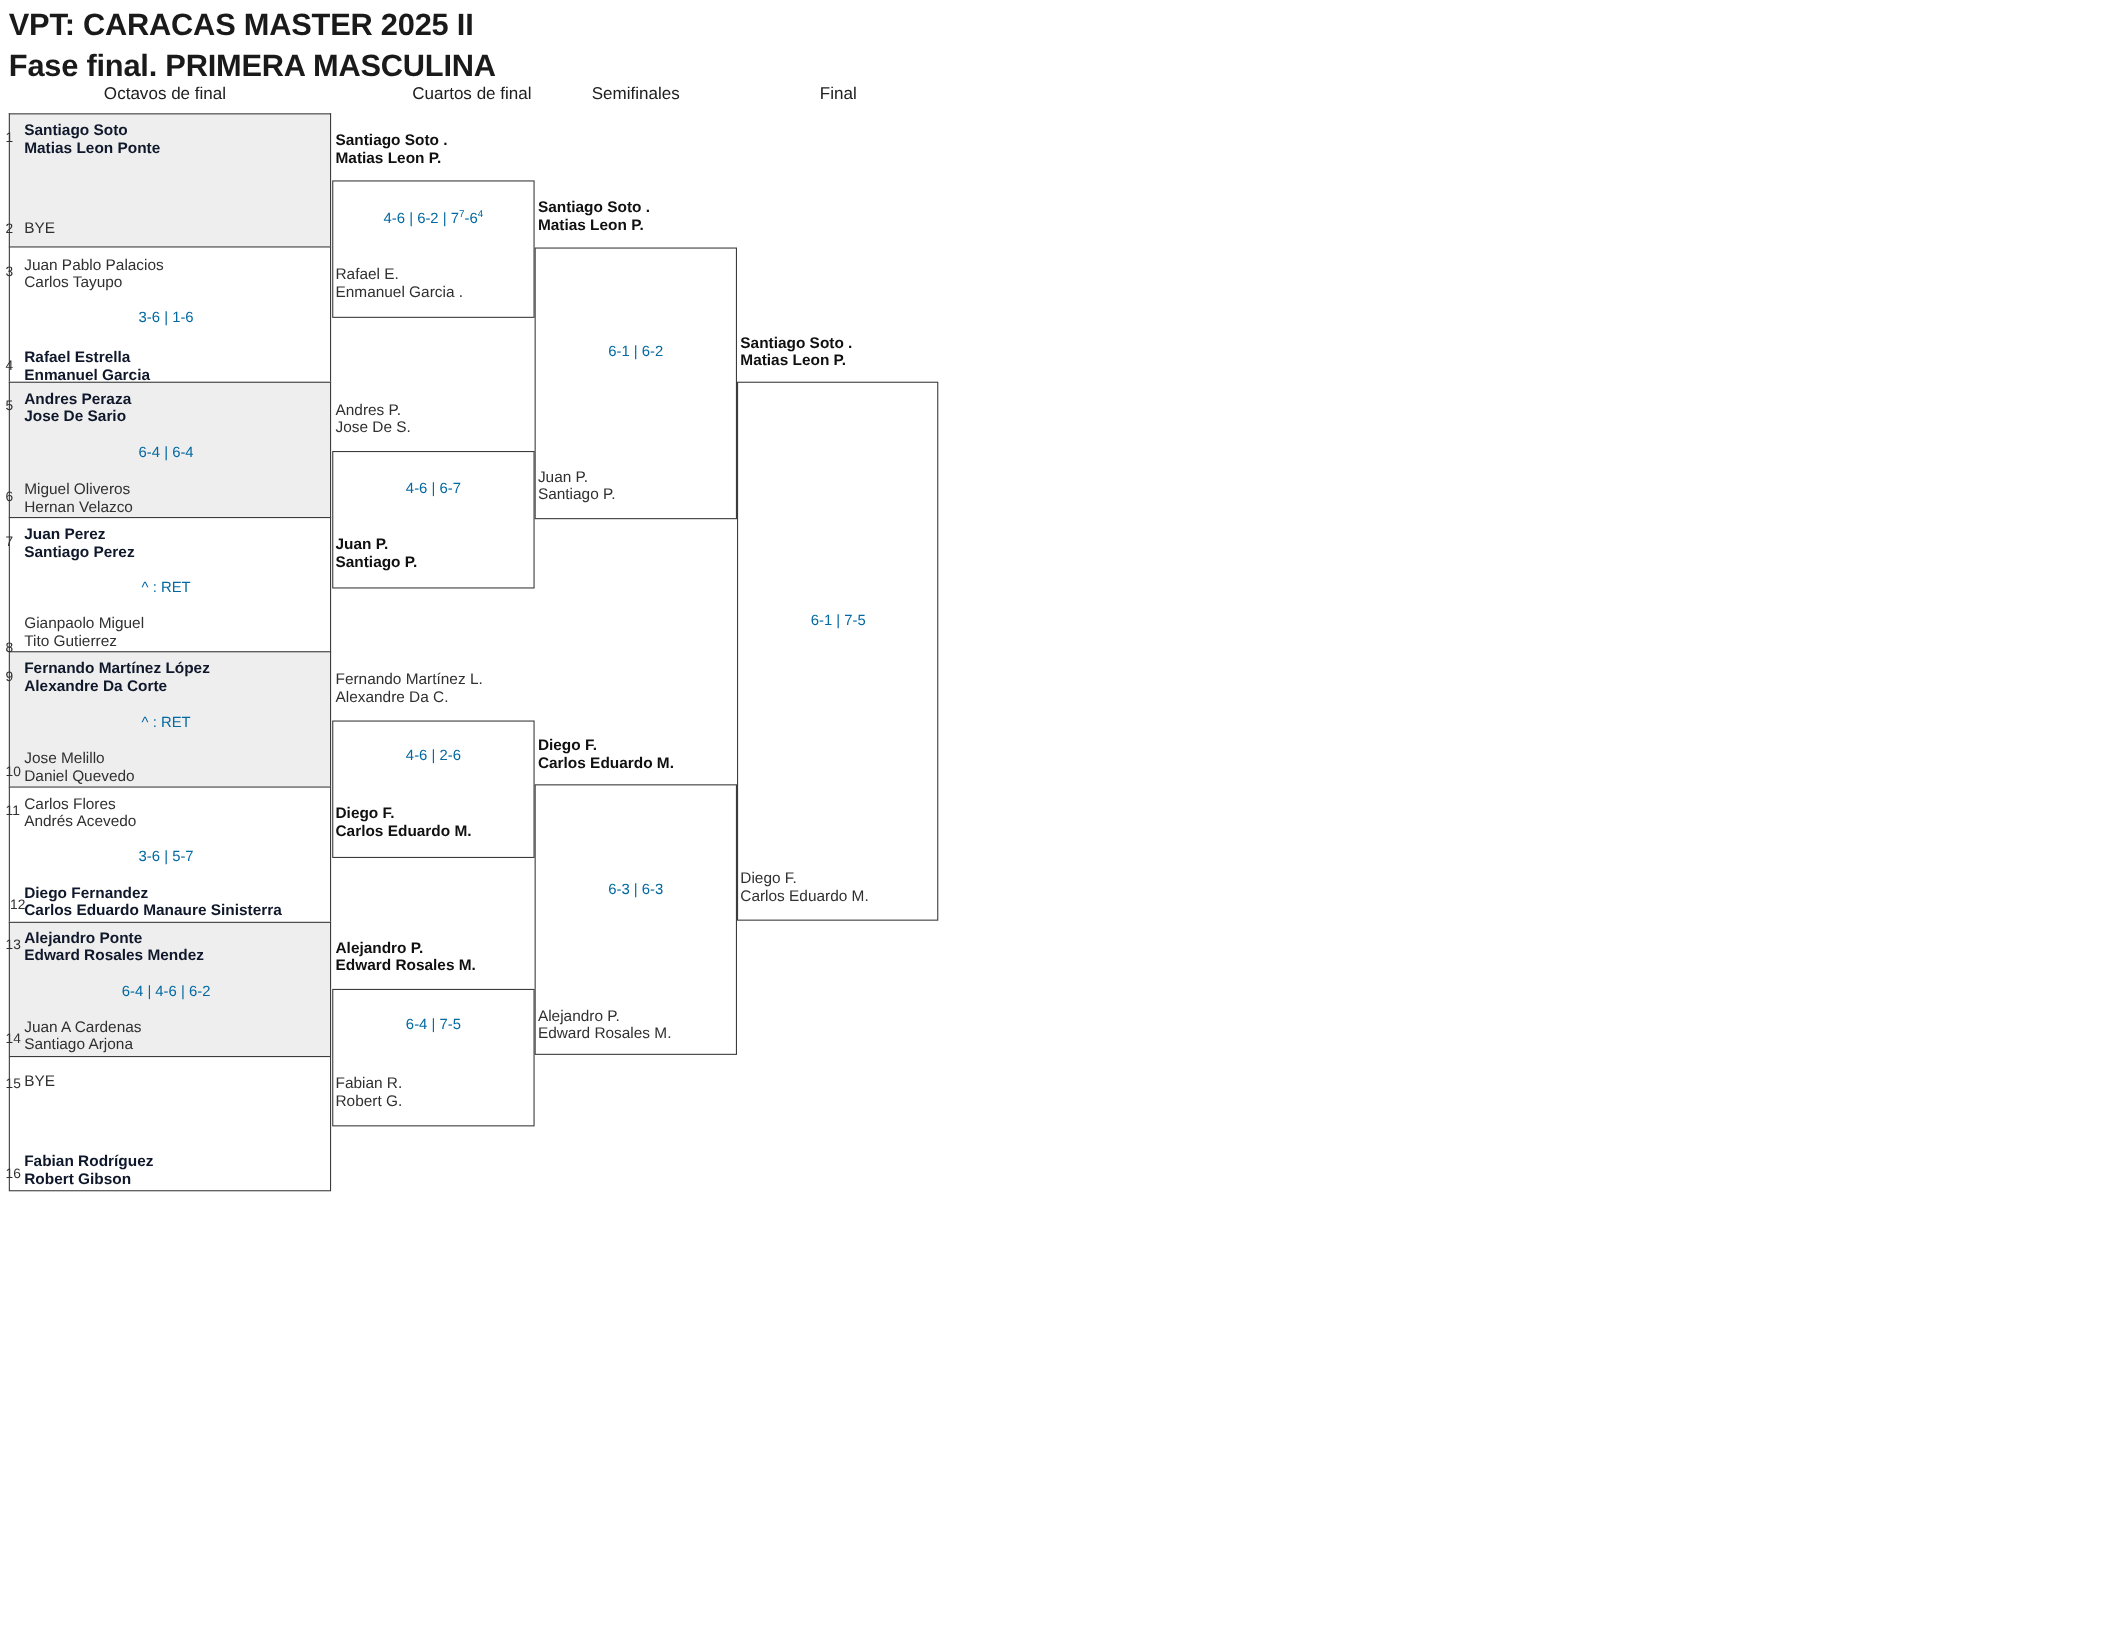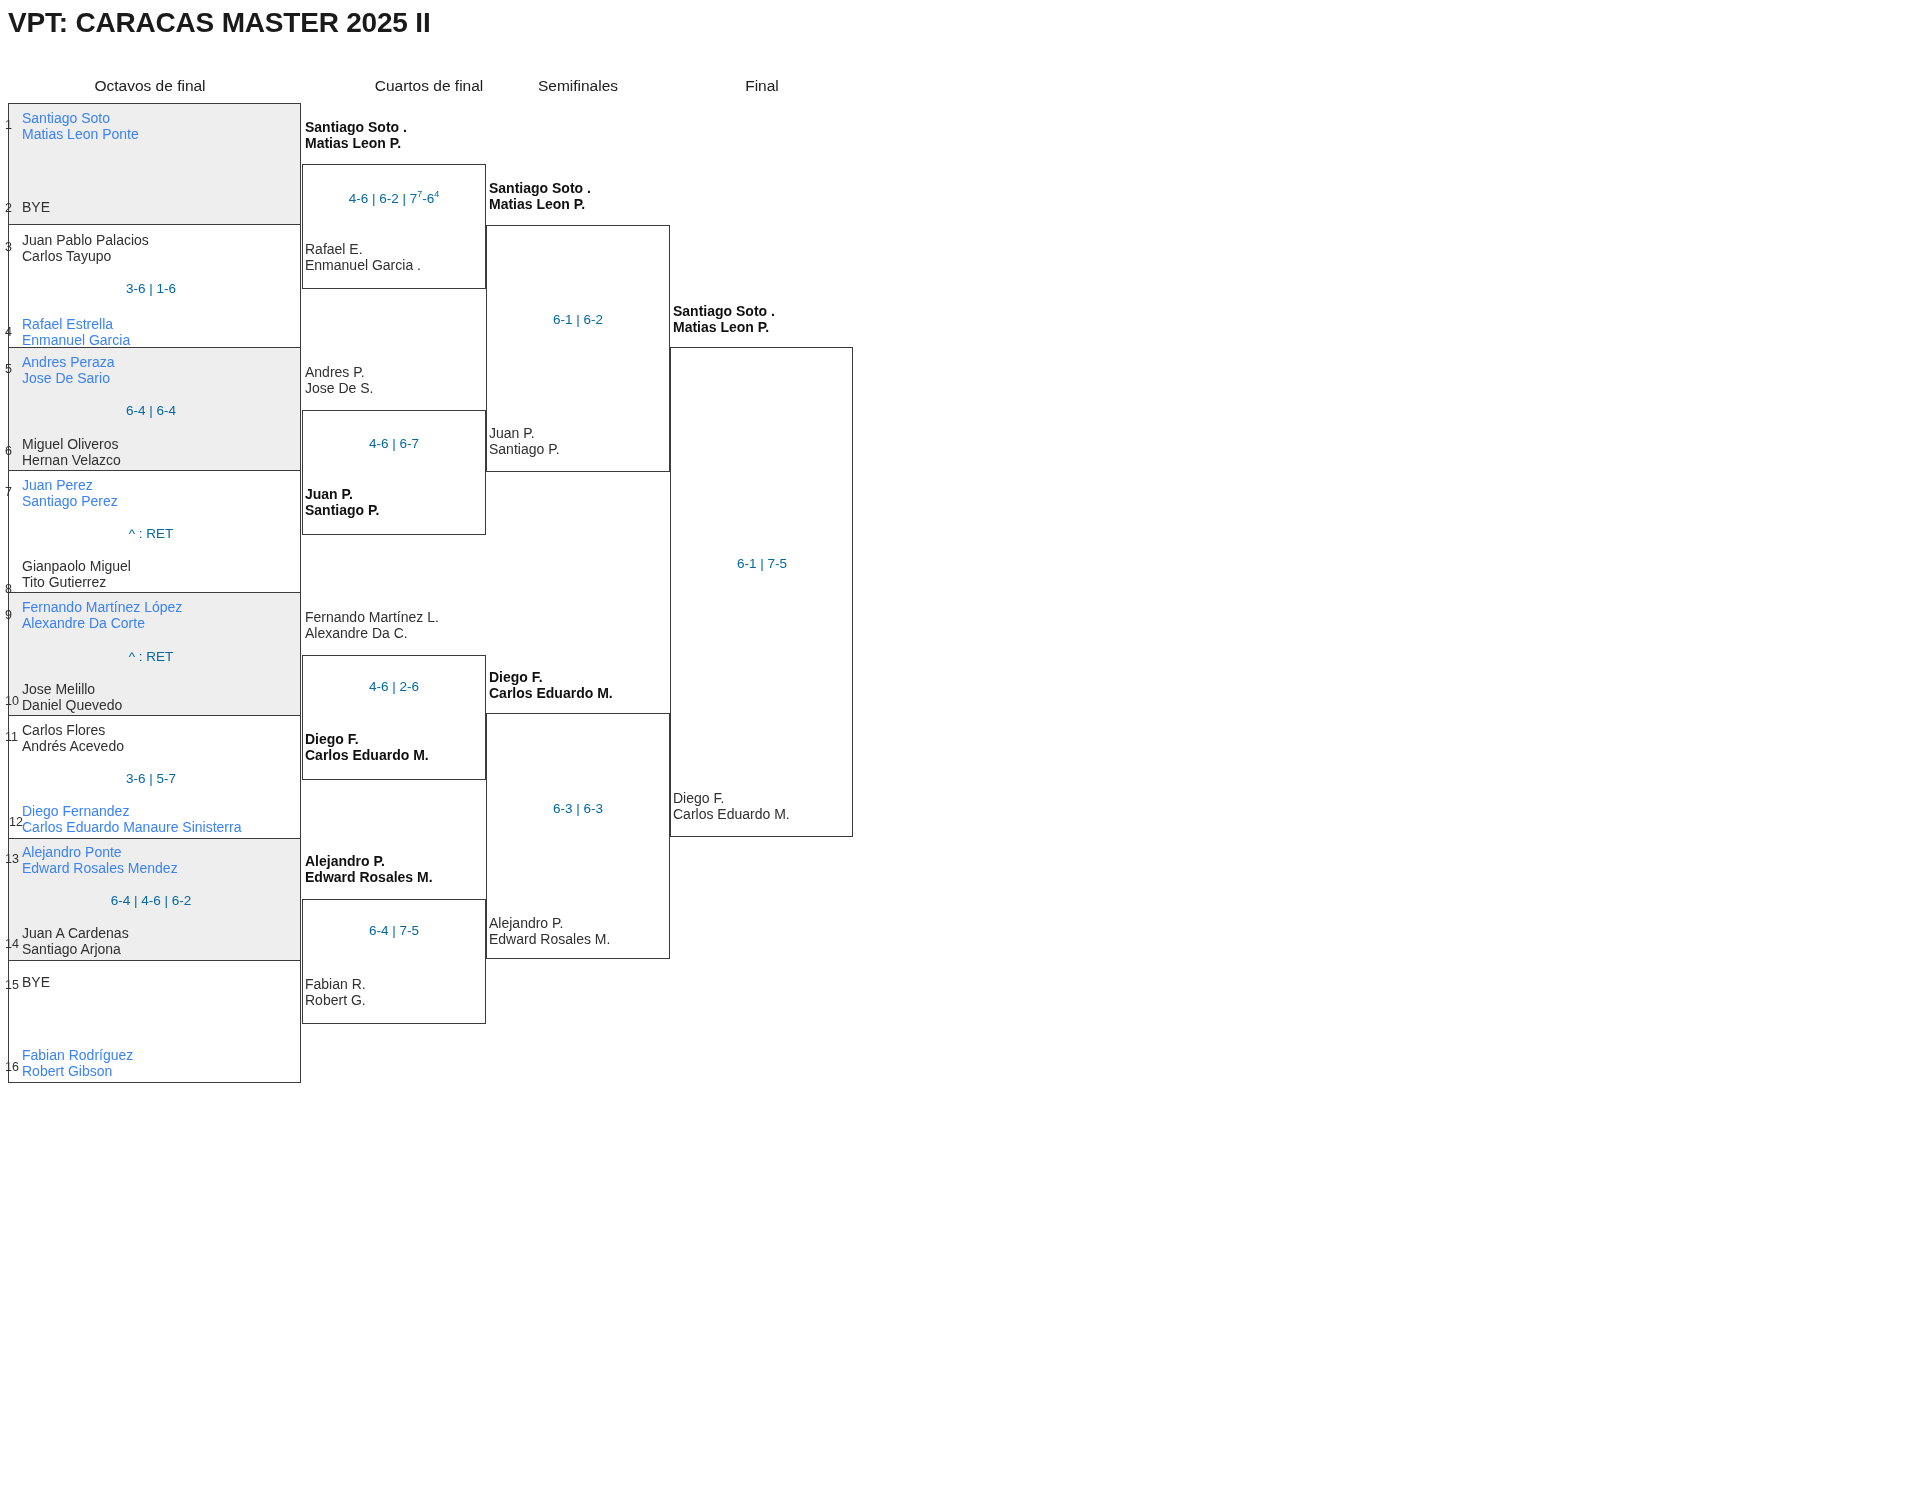--- a/index.html
+++ b/index.html
@@ -84,21 +84,21 @@
     text-align: left;
   }
   .team {
     position: absolute;
     left: 22px;
     font-size: 14px;
     line-height: 1.15;
     color: #303030;
     white-space: nowrap;
   }
-  .team.win { font-weight: normal; color: #3b82f6; }
+  .team.win { font-weight: bold; color: #0f172a; }
   .team .p { display: block; }
 
   .score {
     position: absolute;
     font-size: 13.5px;
     color: #0369a1;
     white-space: nowrap;
     text-align: center;
     transform: translateX(-50%);
   }
@@ -119,20 +119,21 @@
   .adv.win { font-weight: bold; color: #101010; }
   .adv .p { display: block; }
 </style>
 </head>
 <body>
 
 <div id="page">
 
   <div class="title-block">
     <span class="title-line">VPT: CARACAS MASTER 2025 II</span>
+    <span class="title-line">Fase final. PRIMERA MASCULINA</span>
   </div>
 
 
   <div class="round-header" style="left:150px;">Octavos de final</div>
   <div class="round-header" style="left:393px;margin-left:36px;">Cuartos de final</div>
   <div class="round-header" style="left:578px;">Semifinales</div>
   <div class="round-header" style="left:762px;">Final</div>
 
   <div class="r1-cell shaded" style="top:103px;  height:121px;"></div>
   <div class="r1-cell" style="top:224px;  height:123px;"></div>

